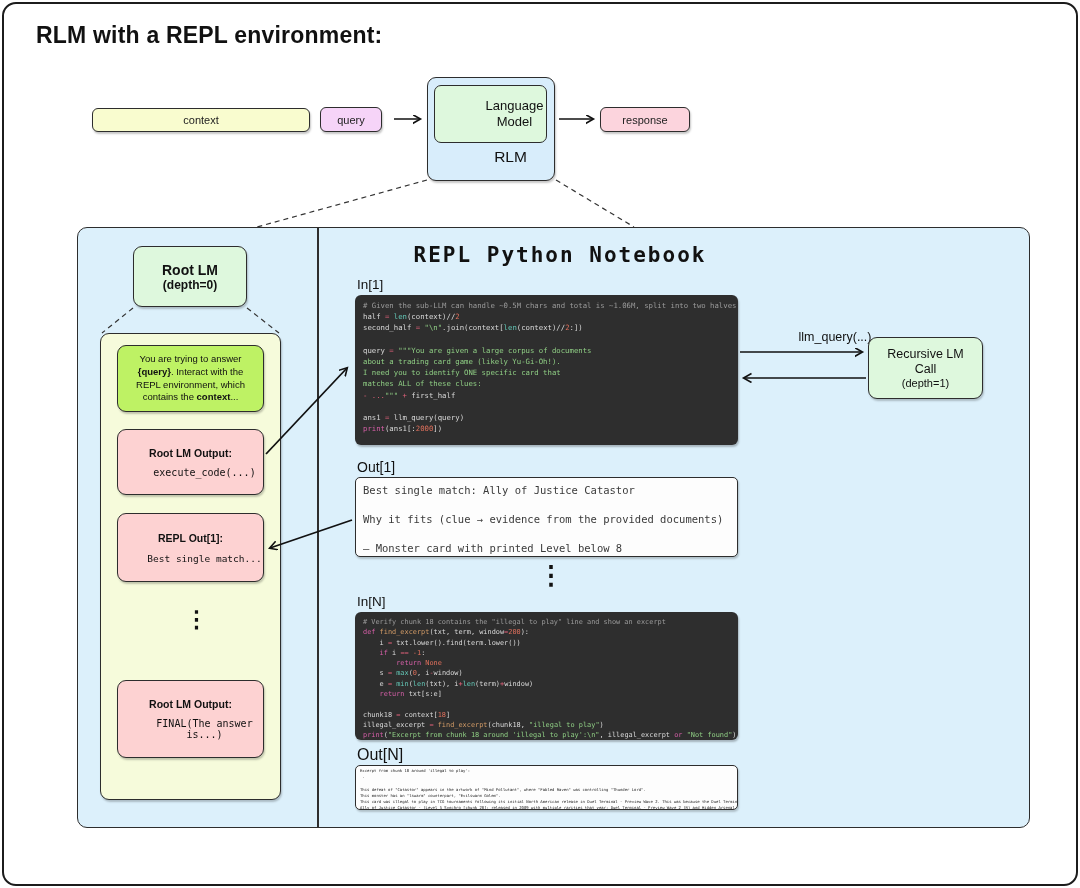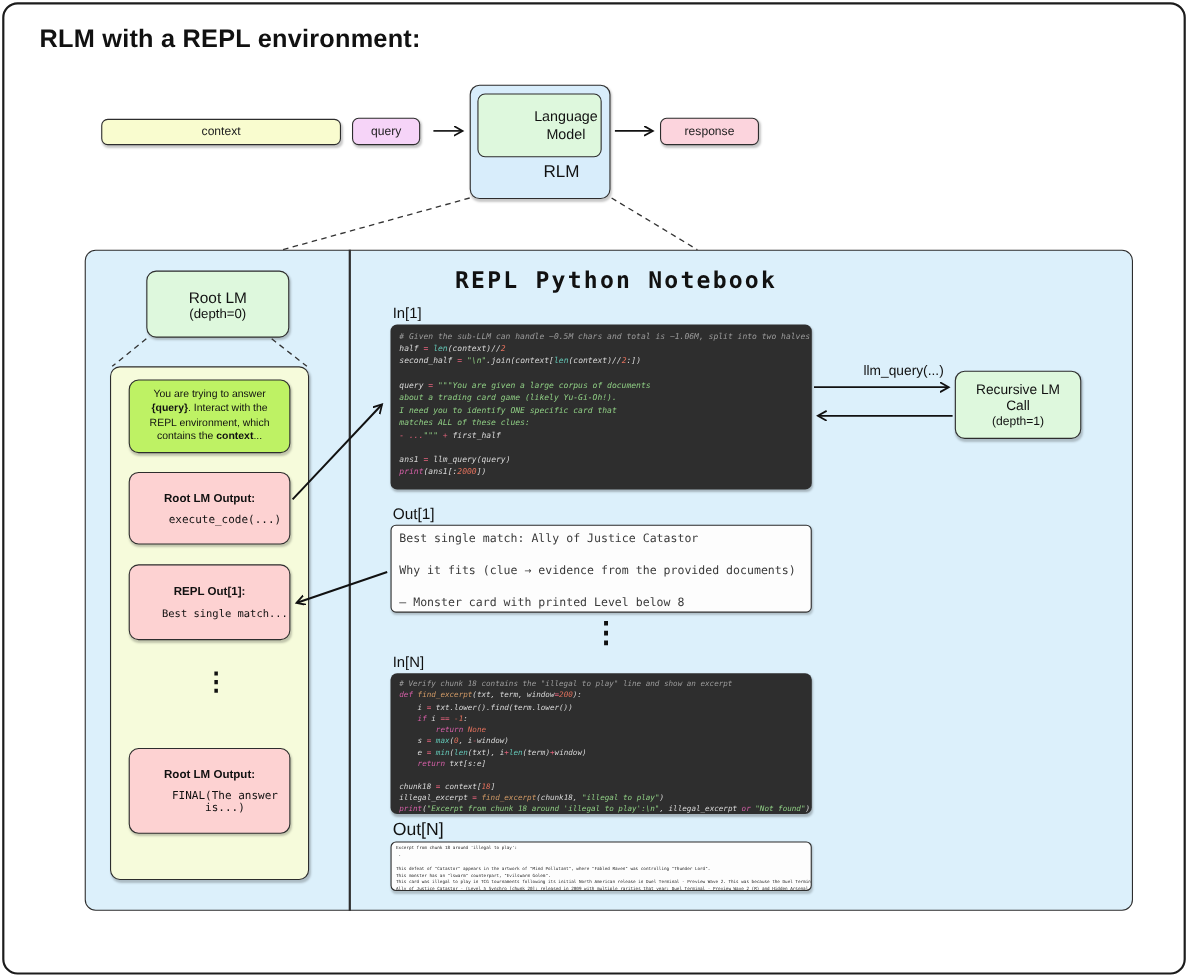--- a/index.html
+++ b/index.html
@@ -16,21 +16,21 @@
   .smalllabel{font-size:11px;color:#222;}
   .panel{position:absolute;left:77px;top:227px;width:953px;height:601px;background:#dcf0fb;
          border:1.6px solid #2d2d2d;border-radius:10px;box-sizing:border-box;}
   .divider{position:absolute;left:317px;top:227px;width:1.6px;height:601px;background:#2d2d2d;}
   .nbtitle{position:absolute;left:360px;top:243px;width:400px;text-align:center;
            font-family:"DejaVu Sans Mono",monospace;font-weight:bold;font-size:21px;letter-spacing:2px;color:#111;}
   .iolabel{position:absolute;font-size:13.5px;color:#111;}
   .codecell{position:absolute;background:#2e2e2e;border-radius:6px;box-sizing:border-box;
             font-family:"DejaVu Sans Mono",monospace;color:#d9d9d9;overflow:hidden;
             box-shadow:1px 2px 2px rgba(0,0,0,.25);padding:5px 8px;}
-  .cl{white-space:pre;font-style:italic;}
+  .cl{white-space:pre;}
   .tk-c{color:#9b9b9b;} .tk-p{color:#d9d9d9;} .tk-k{color:#d55fa7;} .tk-f{color:#d19a66;}
   .tk-b{color:#63c5b5;} .tk-s{color:#8fce84;} .tk-n{color:#e0705c;} .tk-o{color:#e0627a;}
   .outbox{position:absolute;background:#fdfdfd;border:1.6px solid #2d2d2d;border-radius:5px;box-sizing:border-box;
           font-family:"DejaVu Sans Mono",monospace;color:#3a3a3a;overflow:hidden;
           box-shadow:1px 2px 2px rgba(0,0,0,.2);}
   .ol{white-space:pre;}
   .downarrow{position:absolute;font-size:15px;color:#222;width:20px;text-align:center;}
   .vdots{position:absolute;font-weight:bold;color:#111;}
   .winlabel{position:absolute;font-size:14.5px;color:#111;text-align:center;}
   .mono{font-family:"DejaVu Sans Mono",monospace;margin-left:28px;}
@@ -56,21 +56,21 @@
     </div>
     <div class="abs" style="left:0;top:70px;width:125px;text-align:center;font-size:15.5px;">RLM</div>
   </div>
   <div class="box center" style="left:600px;top:107px;width:90px;height:25px;background:#fcd4dd;border-radius:6px;">
     <span class="smalllabel">response</span>
   </div>
 
   <div class="panel"></div>
   <div class="divider"></div>
 
-  <div class="box colcenter" style="left:133px;top:246px;width:130px;height:61px;background:#def8dd;border-radius:9px;z-index:2;">
+  <div class="box colcenter" style="left:133px;top:246px;width:114px;height:61px;background:#def8dd;border-radius:9px;z-index:2;font-weight:bold;">
     <div style="font-size:14px;">Root LM</div>
     <div style="font-size:12px;">(depth=0)</div>
   </div>
 
   <div class="box" style="left:100px;top:333px;width:181px;height:467px;background:#f6fbdb;border-radius:9px;z-index:1;"></div>
 
   <div class="box center" style="left:117px;top:345px;width:147px;height:67px;background:#bef264;border-radius:9px;z-index:2;">
     <span style="font-size:9.5px;line-height:1.35;padding:3px 7px;"><span>You are trying to answer </span><span style="font-weight: 700;">{query}</span><span>. Interact with the REPL environment, which contains the </span><span style="font-weight: 700;">context</span><span>...</span></span>
   </div>
 
@@ -149,21 +149,21 @@
   <div class="outbox" style="left:355px;top:765px;width:383px;height:45px;font-size:3.9px;line-height:6.2px;padding:2px 4px;color:#222;">
       <div class="ol">Excerpt from chunk 18 around 'illegal to play':</div>
       <div class="ol"> .</div>
       <div class="ol">&nbsp;</div>
       <div class="ol">This defeat of "Catastor" appears in the artwork of "Mind Pollutant", where "Fabled Raven" was controlling "Thunder Lord".</div>
       <div class="ol">This monster has an "lswarm" counterpart, "Evilswarm Golem".</div>
       <div class="ol">This card was illegal to play in TCG tournaments following its initial North American release in Duel Terminal - Preview Wave 2. This was because the Duel Terminal</div>
       <div class="ol">Ally of Justice Catastor - (Level 5 Synchro [chunk 20]; released in 2009 with multiple rarities that year: Duel Terminal - Preview Wave 2 (R) and Hidden Arsenal (Sp</div>
     </div>
 
-  <div class="abs" style="left:765px;top:330px;width:100px;font-size:12.5px;">llm_query(...)</div>
+  <div class="abs" style="left:765px;top:330px;width:100px;text-align:center;font-size:12.5px;">llm_query(...)</div>
   <div class="box colcenter" style="left:868px;top:337px;width:115px;height:62px;background:#def8dd;border-radius:9px;">
     <div style="font-size:12.5px;line-height:1.2;width:90px;">Recursive LM Call</div>
     <div style="font-size:11px;">(depth=1)</div>
   </div>
 
   <svg class="overlay">
     <defs>
       <marker id="ah" markerWidth="12" markerHeight="12" refX="7.5" refY="4.5" orient="auto" markerUnits="userSpaceOnUse">
         <path d="M0,0 L8,4.5 L0,9" fill="none" stroke="#111" stroke-width="1.6"></path>
       </marker>

